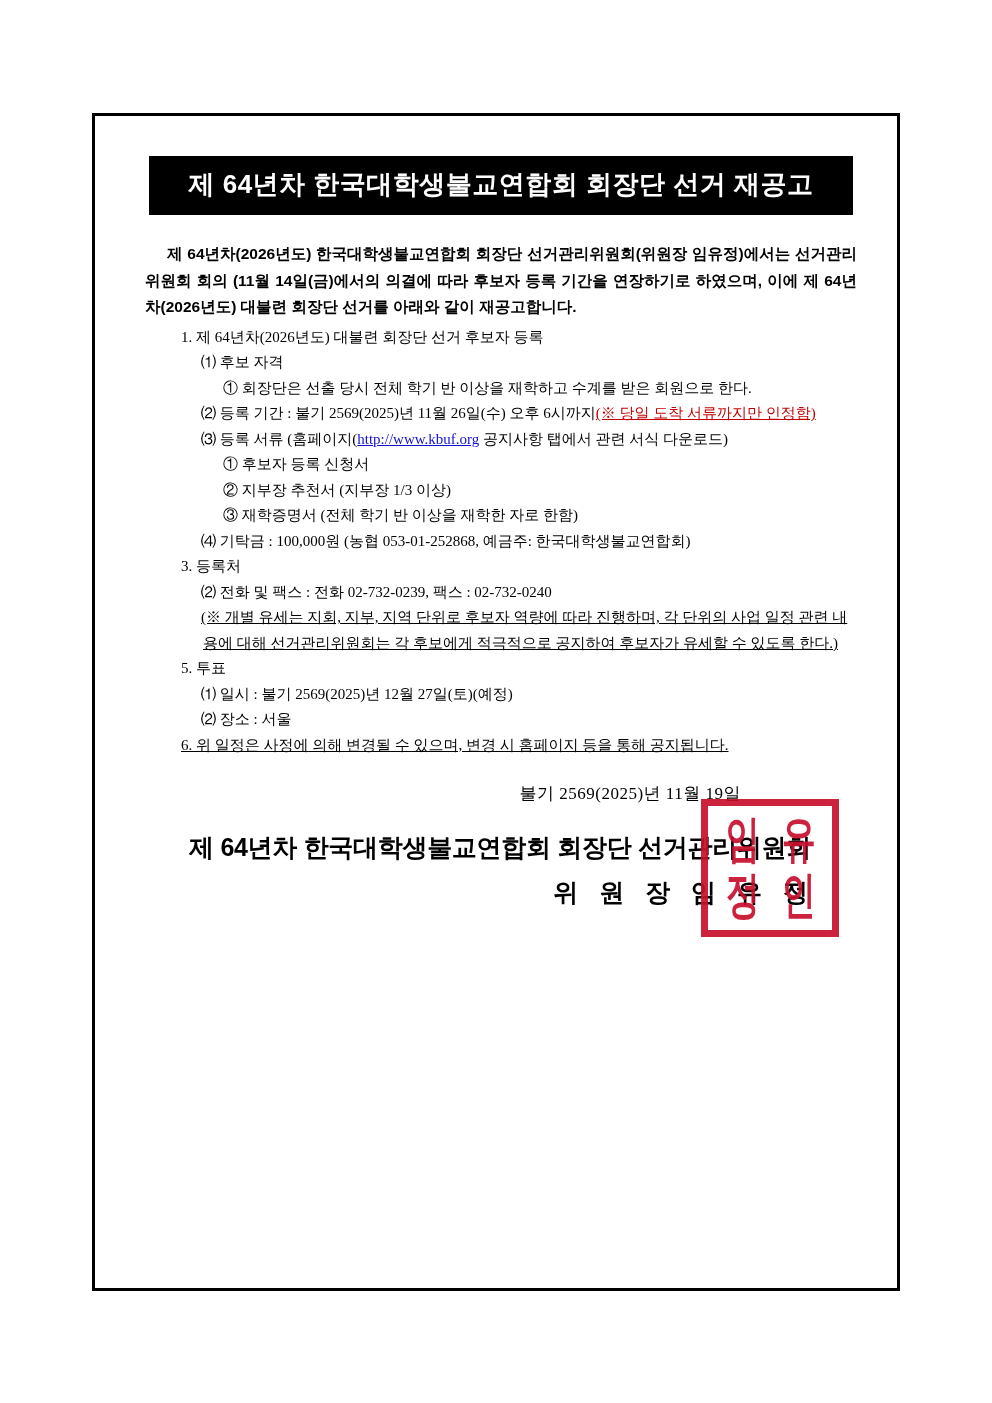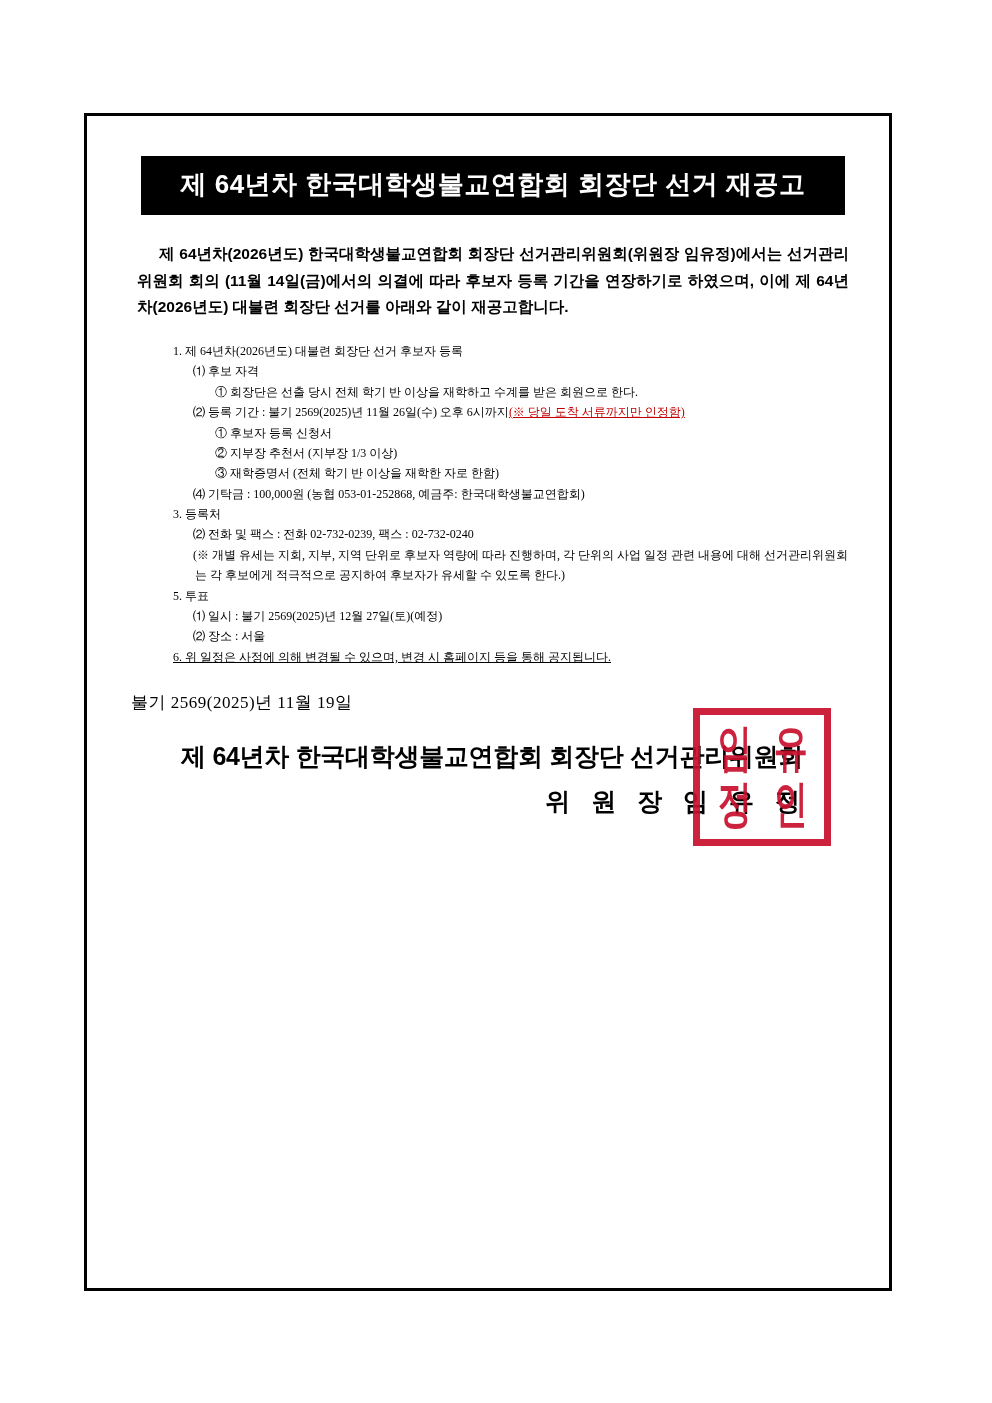--- a/index.html
+++ b/index.html
@@ -9,21 +9,21 @@
   }
   body {
     width: 992px;
     height: 1403px;
     font-family: "Liberation Serif", "DejaVu Serif", serif;
     color: #000000;
     position: relative;
   }
   #page {
     position: absolute;
-    left: 84px;
+    left: 92px;
     top: 113px;
     width: 808px;
     height: 1178px;
     border: 3px solid #000000;
     box-sizing: border-box;
     background: #ffffff;
   }
   #inner {
     position: absolute;
     left: 44px;
@@ -47,42 +47,42 @@
     font-family: "Liberation Sans", "DejaVu Sans", sans-serif;
     font-weight: bold;
     font-size: 15.5px;
     line-height: 1.72;
     text-align: justify;
     text-justify: inter-word;
     padding: 0 4px 0 6px;
   }
   .intro .indent { display: inline-block; width: 22px; }
   .body-list {
-    margin-top: 20px;
-    font-size: 12px;
+    margin-top: 4px;
+    font-size: 15px;
     line-height: 1.70;
     padding-left: 42px;
     padding-right: 4px;
   }
   .ln { white-space: normal; }
   .l0 { padding-left: 0px; }
   .l1 { padding-left: 20px; }
   .l2 { padding-left: 42px; }
   .l1w { padding-left: 20px; text-indent: 0; }
   .hang2 { padding-left: 42px; text-indent: -22px; }
-  .hang-note { padding-left: 22px; text-indent: -2px; }
+  .hang-note { padding-left: 22px; text-indent: -2px; text-decoration: underline; }
   a.link {
     color: #1111cc;
     text-decoration: underline;
   }
   .u-line { text-decoration: underline; }
   .u-red { color: #c00000; text-decoration: underline; }
   .date-line {
     margin-top: 24px;
-    text-align: left;
+    text-align: right;
     font-size: 17px;
     letter-spacing: 0.5px;
     padding-right: 120px;
   }
   .signature {
     margin-top: 26px;
     position: relative;
     font-family: "Liberation Sans", "DejaVu Sans", sans-serif;
     font-weight: bold;
     font-size: 25px;
@@ -131,20 +131,21 @@
     <div class="title-bar">제 64년차 한국대학생불교연합회 회장단 선거 재공고</div>
 
     <div class="intro"><span class="indent"></span><span>제 64년차(2026년도) 한국대학생불교연합회 회장단 선거관리위원회(위원장 임유정)에서는 선거관리위원회 회의 (11월 14일(금)에서의 의결에 따라 후보자 등록 기간을 연장하기로 하였으며, 이에 제 64년차(2026년도) 대불련 회장단 선거를 아래와 같이 재공고합니다.</span></div>
 
     <div class="body-list">
 
       <div class="ln l0">1. 제 64년차(2026년도) 대불련 회장단 선거 후보자 등록</div>
       <div class="ln l1">⑴ 후보 자격</div>
       <div class="ln l2">① 회장단은 선출 당시 전체 학기 반 이상을 재학하고 수계를 받은 회원으로 한다.</div>
       <div class="ln l1"><span>⑵ 등록 기간 : 불기 2569(2025)년 11월 26일(수) 오후 6시까지</span><span class="u-red">(※ 당일 도착 서류까지만 인정함)</span></div>
+      <div class="ln l1"><span>⑶ 등록 서류 (홈페이지(</span><a class="link" href="#">http://www.kbuf.org</a><span> 공지사항 탭에서 관련 서식 다운로드)</span></div>
       <div class="ln l2">① 후보자 등록 신청서</div>
       <div class="ln l2">② 지부장 추천서 (지부장 1/3 이상)</div>
       <div class="ln l2">③ 재학증명서 (전체 학기 반 이상을 재학한 자로 한함)</div>
       <div class="ln l1">⑷ 기탁금 : 100,000원 (농협 053-01-252868, 예금주: 한국대학생불교연합회)</div>
 
 
       <div class="ln l0">3. 등록처</div>
       <div class="ln l1">⑵ 전화 및 팩스 : 전화 02-732-0239, 팩스 : 02-732-0240</div>
 
       <div class="ln l1w hang-note">(※ 개별 유세는 지회, 지부, 지역 단위로 후보자 역량에 따라 진행하며, 각 단위의 사업 일정 관련 내용에 대해 선거관리위원회는 각 후보에게 적극적으로 공지하여 후보자가 유세할 수 있도록 한다.)</div>

